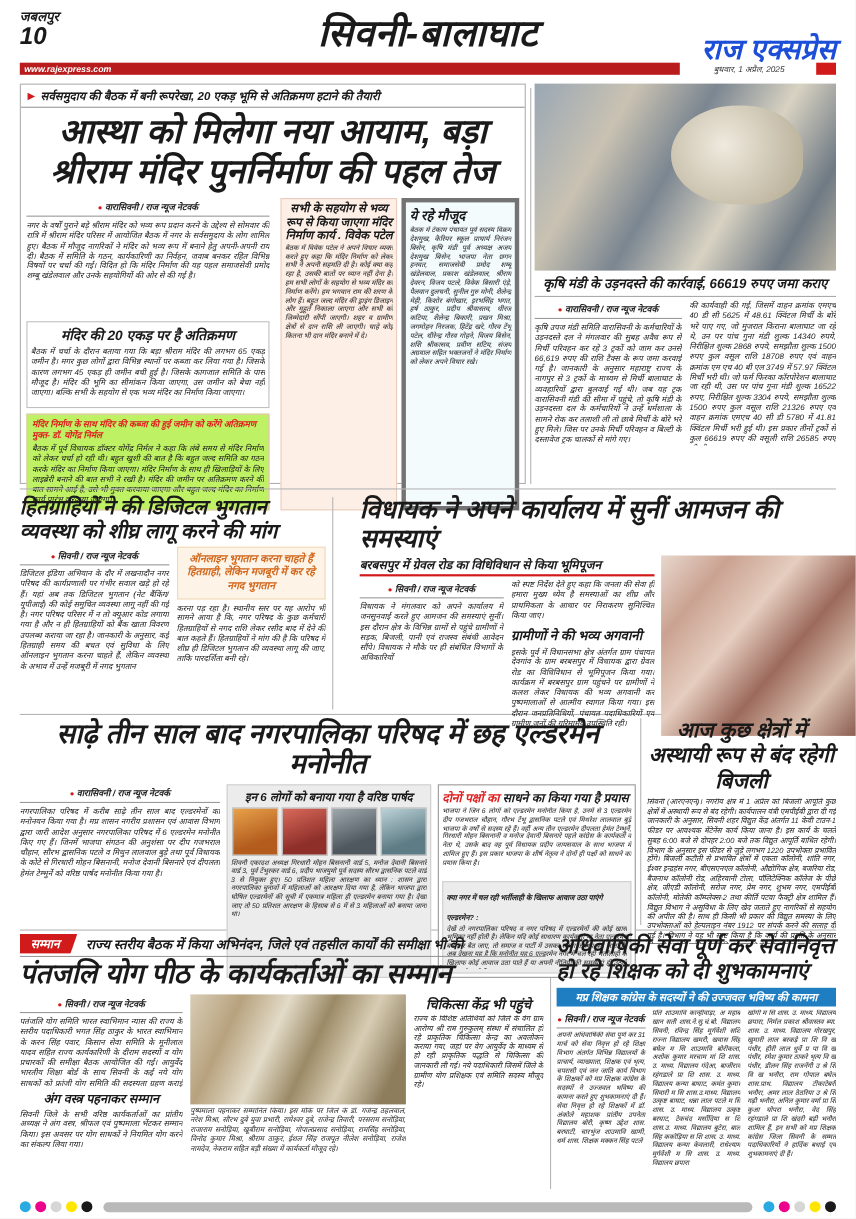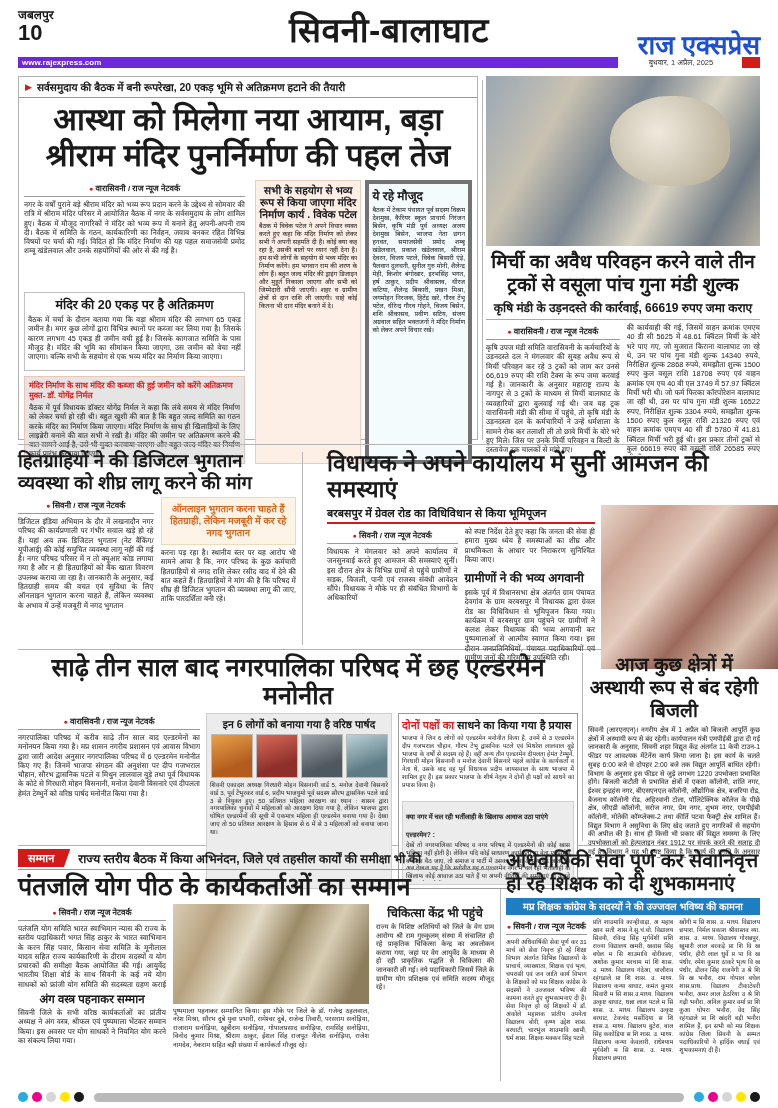--- a/index.html
+++ b/index.html
@@ -1,26 +1,26 @@
 <!DOCTYPE html>
 <html><head>
 <meta charset="utf-8">
 <style>
   html,body{margin:0;padding:0;background:#e8e8e8;}
   .page{position:relative;width:778px;height:1108px;background:#ffffff;margin:0 auto;
         font-family:"Liberation Sans","DejaVu Sans",sans-serif;color:#1a1a1a;overflow:hidden;}
-  .abs{position:absolute;}
+  .abs{position:absolute;font-style:italic;}
 
   
   .edition{left:18px;top:6px;width:90px;}
   .edition .city{font-size:12px;font-weight:bold;}
   .edition .pno{font-size:22px;font-weight:bold;line-height:20px;}
   .masthead{left:0;top:6px;width:778px;text-align:center;font-size:34px;font-weight:bold;letter-spacing:.5px;}
   .brand{left:560px;top:26px;width:200px;text-align:right;font-size:26px;font-weight:bold;color:#1d4ed8;}
-  .redbar{left:18px;top:57px;width:600px;height:11px;background:#6d28d9;color:#fff;
+  .redbar{left:18px;top:57px;width:600px;height:11px;background:#b91c1c;color:#fff;
           font-size:8px;font-weight:bold;line-height:11px;padding-left:4px;box-sizing:border-box;}
   .dateline{left:622px;top:57px;width:118px;height:11px;font-size:7.5px;line-height:11px;text-align:center;color:#333;}
   .redblock{left:742px;top:57px;width:18px;height:11px;background:#d11a1a;}
 
   
   .vrule{width:1px;background:#b5b5b5;}
   .hrule{height:1px;background:#b5b5b5;}
   .byline{font-size:8px;font-weight:bold;text-align:center;color:#222;
           border-bottom:1px solid #999;padding:2px 0 3px;margin-bottom:3px;}
   .byline .dot{color:#d11a1a;font-size:7px;}
@@ -33,21 +33,21 @@
               padding:3px 6px;font-size:10.5px;font-weight:bold;}
   .s1 .kicker .arrow{color:#d11a1a;font-size:9px;}
   .s1 .headline{font-size:31px;line-height:36px;font-weight:bold;text-align:center;padding:4px 4px 2px;}
   .s1 .content{display:flex;gap:6px;padding:4px 5px 5px;}
   .s1 .colA{width:222px;}
   .s1 .colB{width:222px;display:flex;flex-direction:row;gap:4px;}
   .s1 .para{height:88px;}
   .s1 .subbox{border:1px solid #c0c0c0;margin-top:4px;padding:3px;}
   .s1 .subbox h4{margin:0 0 2px;font-size:12.5px;text-align:center;}
   .s1 .subbox .body-text{height:52px;}
-  .quotebox{background:#e5e5e5;border:1px solid #e9c4b8;margin-top:5px;padding:4px;}
+  .quotebox{background:#bef264;border:1px solid #e9c4b8;margin-top:5px;padding:4px;}
   .quotebox .qt{color:#e02020;font-weight:bold;font-size:8px;line-height:10px;}
   .quotebox .body-text{height:56px;margin-top:2px;}
   .s1 .photo1{height:124px;background:linear-gradient(140deg,#6b6552 0%,#8a8068 30%,#4a4a3c 55%,#7d7663 75%,#3d3b30 100%);}
   .s1 .boxrow{display:flex;gap:4px;flex:1;}
   .capbox{width:50%;background:#fdeee6;border:1px solid #eccdbd;padding:3px;box-sizing:border-box;}
   .capbox h4{margin:0 0 2px;font-size:10.5px;line-height:12px;text-align:center;}
   .capbox .body-text{font-size:6.4px;line-height:8px;height:118px;}
   .presbox{width:50%;background:#f4fbfd;border:4px solid #737373;padding:3px;box-sizing:border-box;}
   .presbox h4{margin:0 0 2px;font-size:12px;}
   .presbox .body-text{font-size:6.4px;line-height:8px;height:126px;}
@@ -211,21 +211,20 @@
           </div>
         </div>
       </div>
     </div>
   </div>
 
   <div class="abs s2">
     <div class="photo photo2">
       <div class="tarpaulin"></div>
     </div>
-    <div class="headline">मिर्ची का अवैध परिवहन करने वाले तीन ट्रकों से वसूला पांच गुना मंडी शुल्क</div>
     <div class="subhead">कृषि मंडी के उड़नदस्ते की कार्रवाई, 66619 रुपए जमा कराए</div>
     <div class="bwrap">
       <div class="bcol">
         <div class="byline">
           <span class="dot">●</span>
           <span>वारासिवनी / राज न्यूज नेटवर्क</span>
         </div>
         <div class="body-text">कृषि उपज मंडी समिति वारासिवनी के कर्मचारियों के उड़नदस्ते दल ने मंगलवार की सुबह अवैध रूप से मिर्ची परिवहन कर रहे 3 ट्रकों को जाम कर उनसे 66,619 रुपए की राशि टैक्स के रूप जमा करवाई गई है। जानकारी के अनुसार महाराष्ट्र राज्य के नागपुर से 3 ट्रकों के माध्यम से मिर्ची बालाघाट के व्यवहारियों द्वारा बुलवाई गई थी। जब यह ट्रक वारासिवनी मंडी की सीमा में पहुंचे, तो कृषि मंडी के उड़नदस्ता दल के कर्मचारियों ने उन्हें धर्मशाला के सामने रोक कर तलाशी ली तो छाबे मिर्ची के बोरे भरे हुए मिले। जिस पर उनके मिर्ची परिवहन व बिल्टी के दस्तावेज ट्रक चालकों से मांगे गए।</div>
       </div>
       <div class="bcol">

